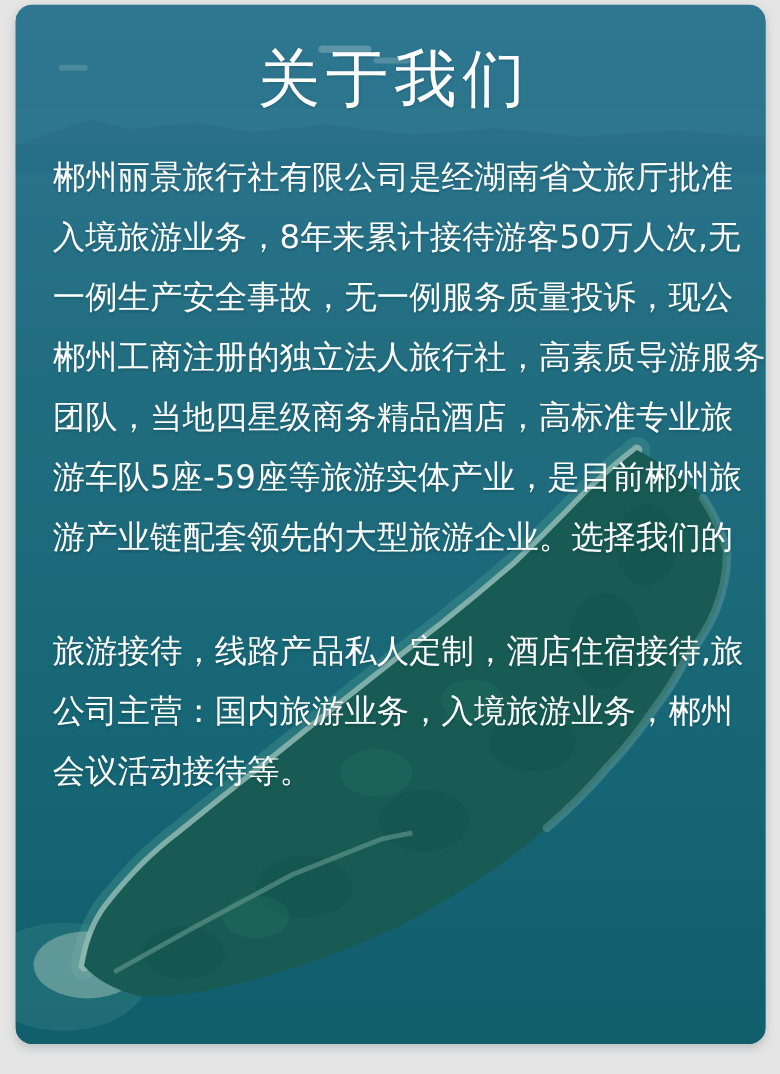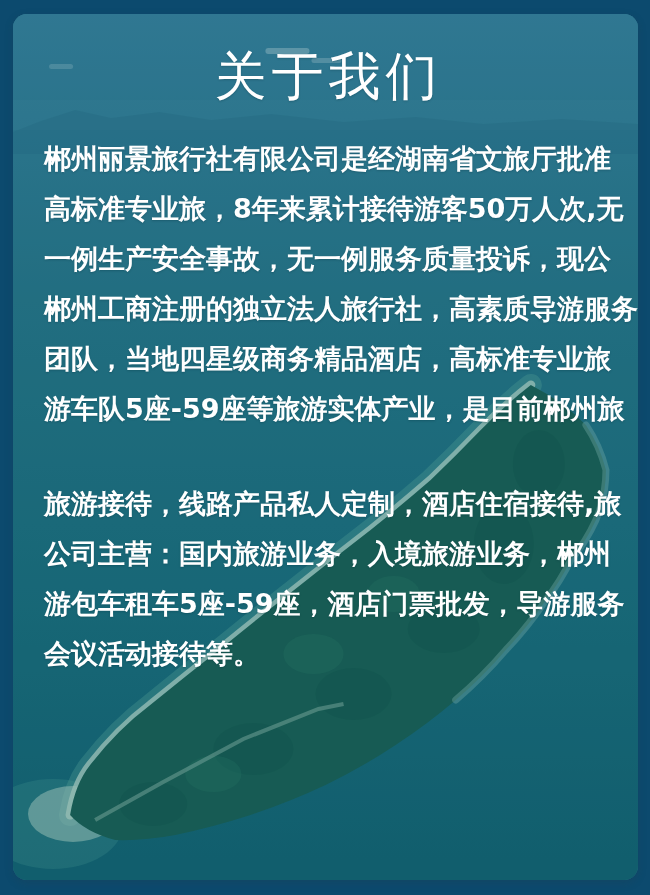--- a/index.html
+++ b/index.html
@@ -5,22 +5,22 @@
   html, body { margin: 0; padding: 0; }
   body {
     width: 650px;
     background: #ffffff;
     font-family: "DejaVu Sans", "Liberation Sans", sans-serif;
   }
   .page {
     width: 650px;
     height: 895px;
     box-sizing: border-box;
-    padding: 14px 12px 15px 13px;
-    background: #0c4a6e;
+    padding: 4px 12px 15px 13px;
+    background: #e5e5e5;
   }
   .card {
     position: relative;
     width: 625px;
     height: 866px;
     border-radius: 14px;
     overflow: hidden;
     background: #2b7489;
     box-shadow: 0 3px 8px rgba(40, 60, 70, 0.22);
   }
@@ -42,21 +42,21 @@
     font-size: 52px;
     line-height: 64px;
     font-weight: 400;
     letter-spacing: 5px;
     text-align: center;
   }
   .para {
     margin: 0;
     font-size: 27px;
     line-height: 50px;
-    font-weight: 700;
+    font-weight: 400;
   }
   .para + .para { margin-top: 45px; }
   .line { white-space: nowrap; }
 </style>
 </head>
 <body>
 
 <div class="page">
   <section class="card">
 
@@ -102,29 +102,29 @@
       <polyline points="82,806 150,768 230,725 305,695 330,690" fill="none" stroke-width="4" opacity="0.5" stroke="#a8c6b2"></polyline>
 
       <rect width="624" height="866" opacity="0.3" fill="#0e5f6d"></rect>
     </svg>
 
     <div class="content">
       <h1 class="title">关于我们</h1>
 
       <div class="para">
         <div class="line">郴州丽景旅行社有限公司是经湖南省文旅厅批准</div>
-        <div class="line">高标准专业旅，8年来累计接待游客50万人次,无</div>
+        <div class="line">入境旅游业务，8年来累计接待游客50万人次,无</div>
         <div class="line">一例生产安全事故，无一例服务质量投诉，现公</div>
         <div class="line">郴州工商注册的独立法人旅行社，高素质导游服务</div>
         <div class="line">团队，当地四星级商务精品酒店，高标准专业旅</div>
         <div class="line">游车队5座-59座等旅游实体产业，是目前郴州旅</div>
+        <div class="line">游产业链配套领先的大型旅游企业。选择我们的</div>
       </div>
 
       <div class="para">
         <div class="line">旅游接待，线路产品私人定制，酒店住宿接待,旅</div>
         <div class="line">公司主营：国内旅游业务，入境旅游业务，郴州</div>
-        <div class="line">游包车租车5座-59座，酒店门票批发，导游服务</div>
         <div class="line">会议活动接待等。</div>
       </div>
     </div>
 
   </section>
 </div>
 
 </body></html>

